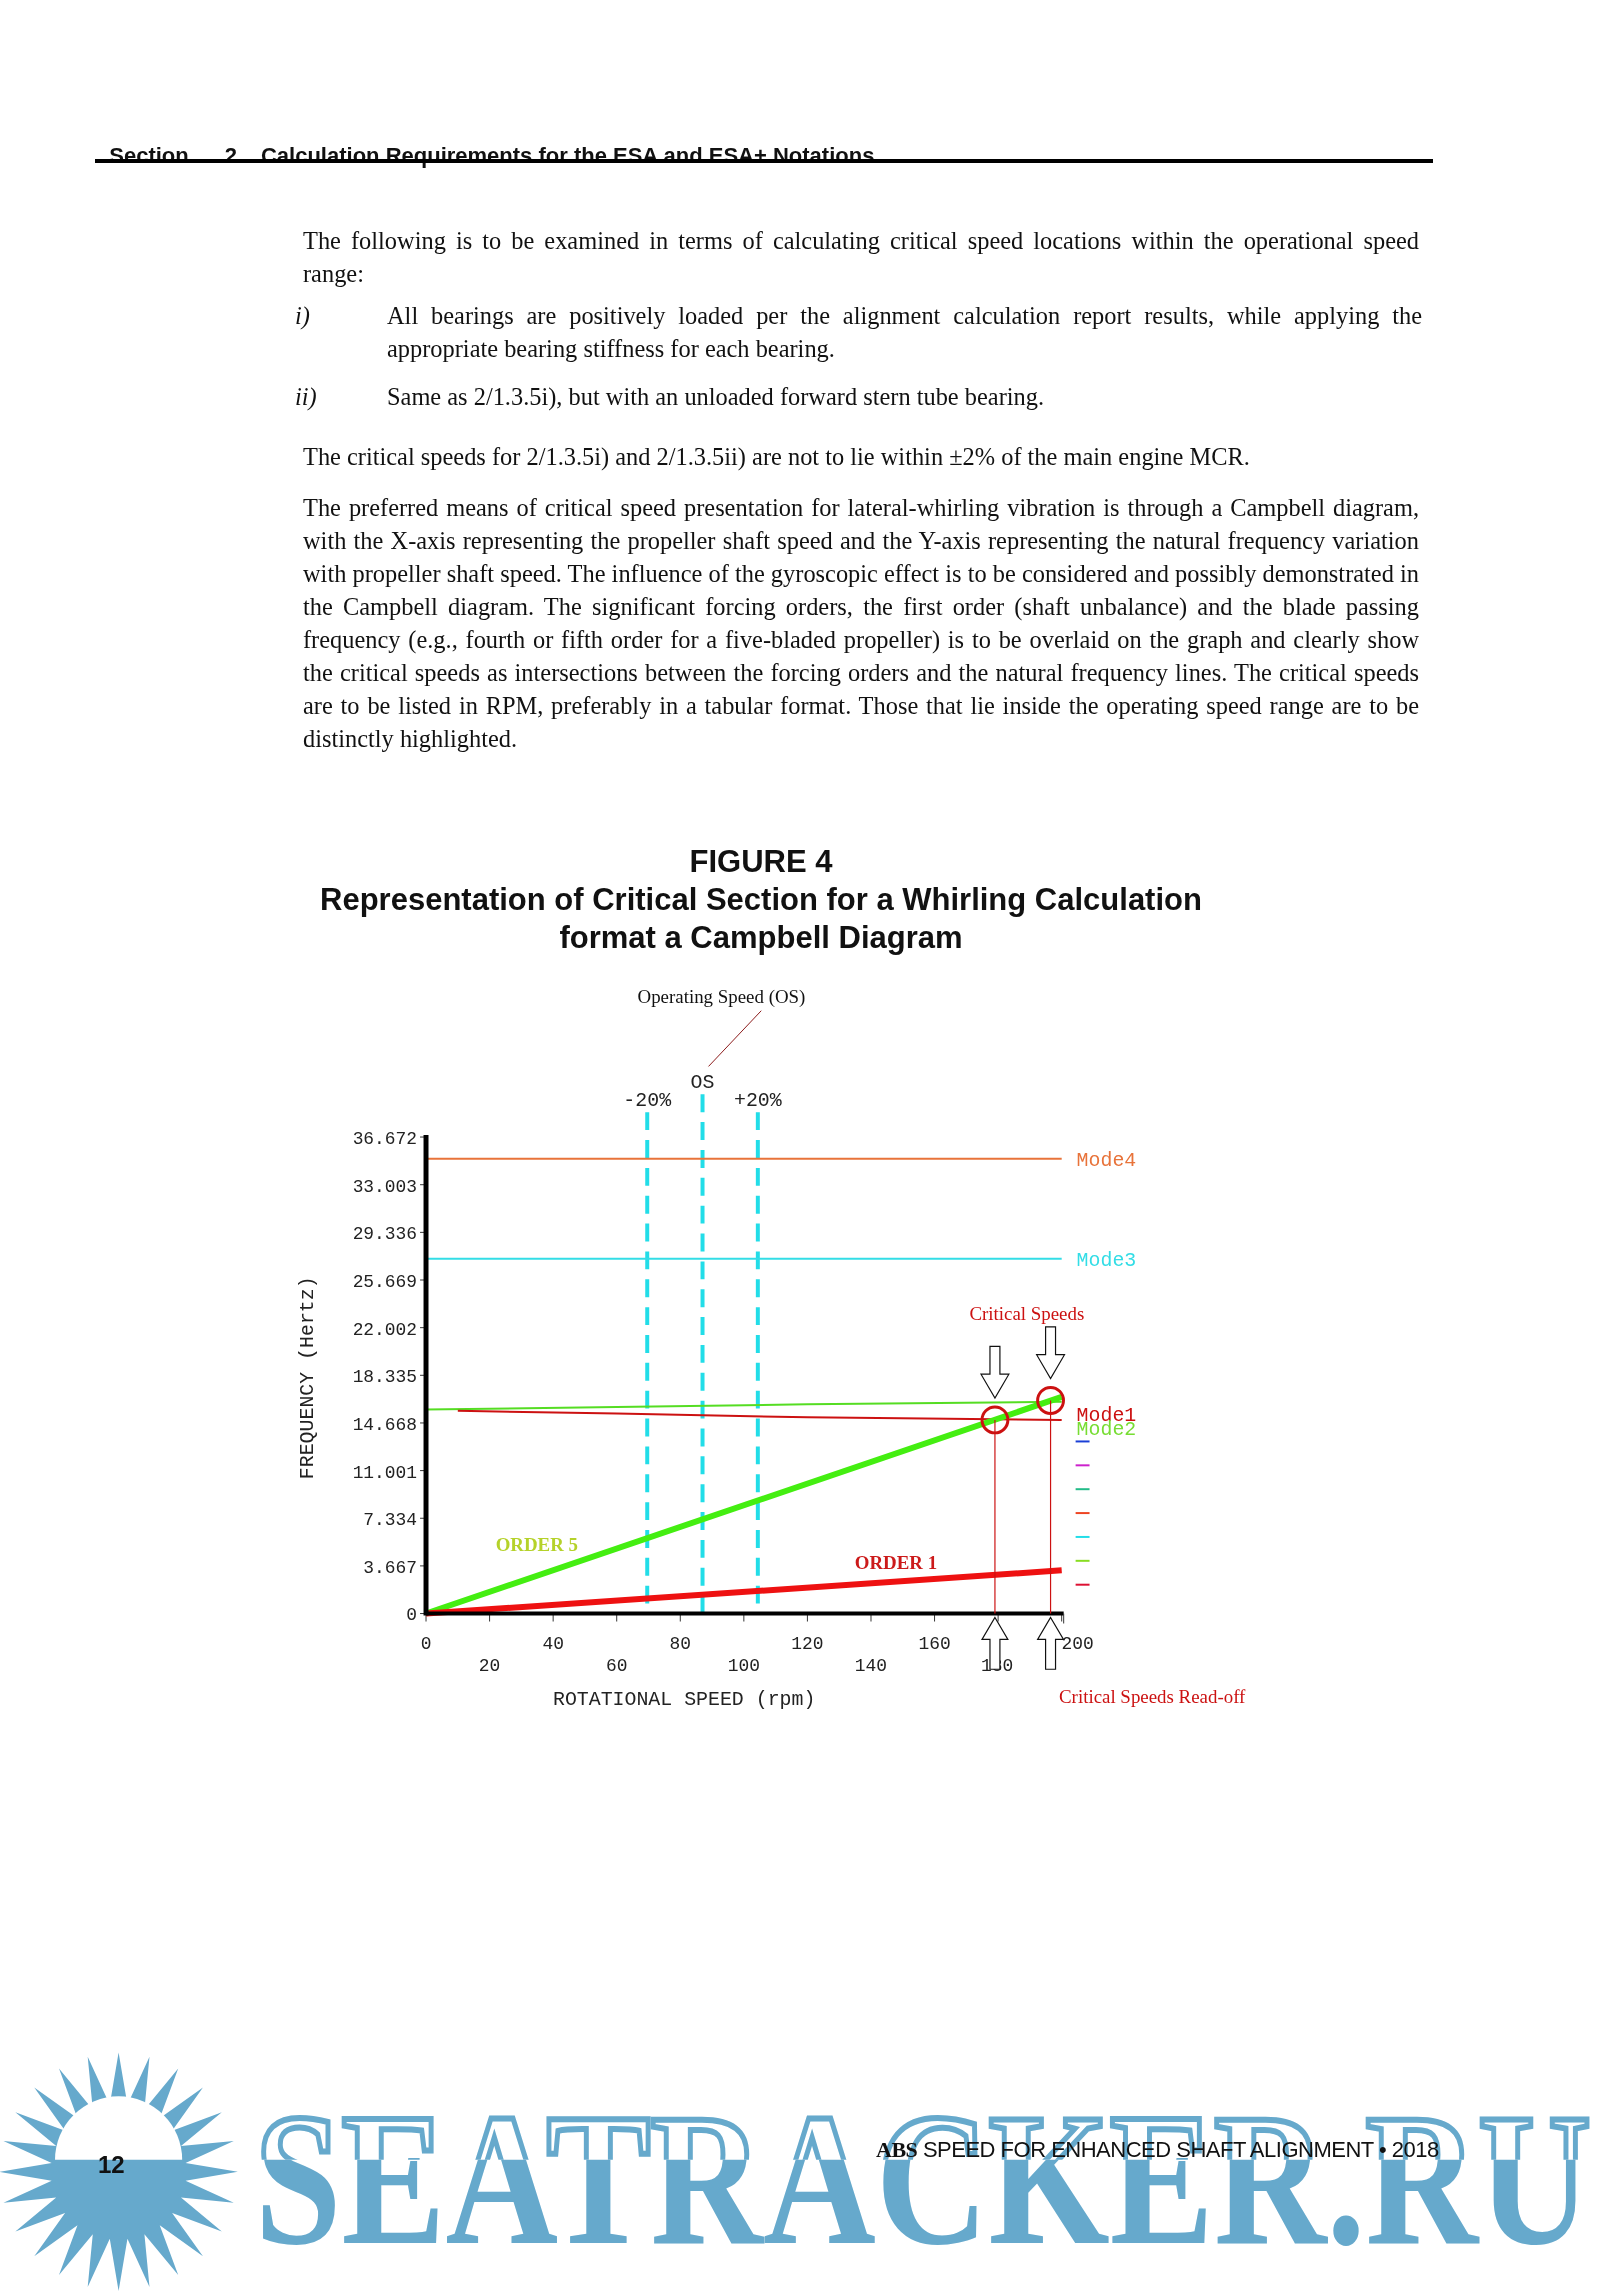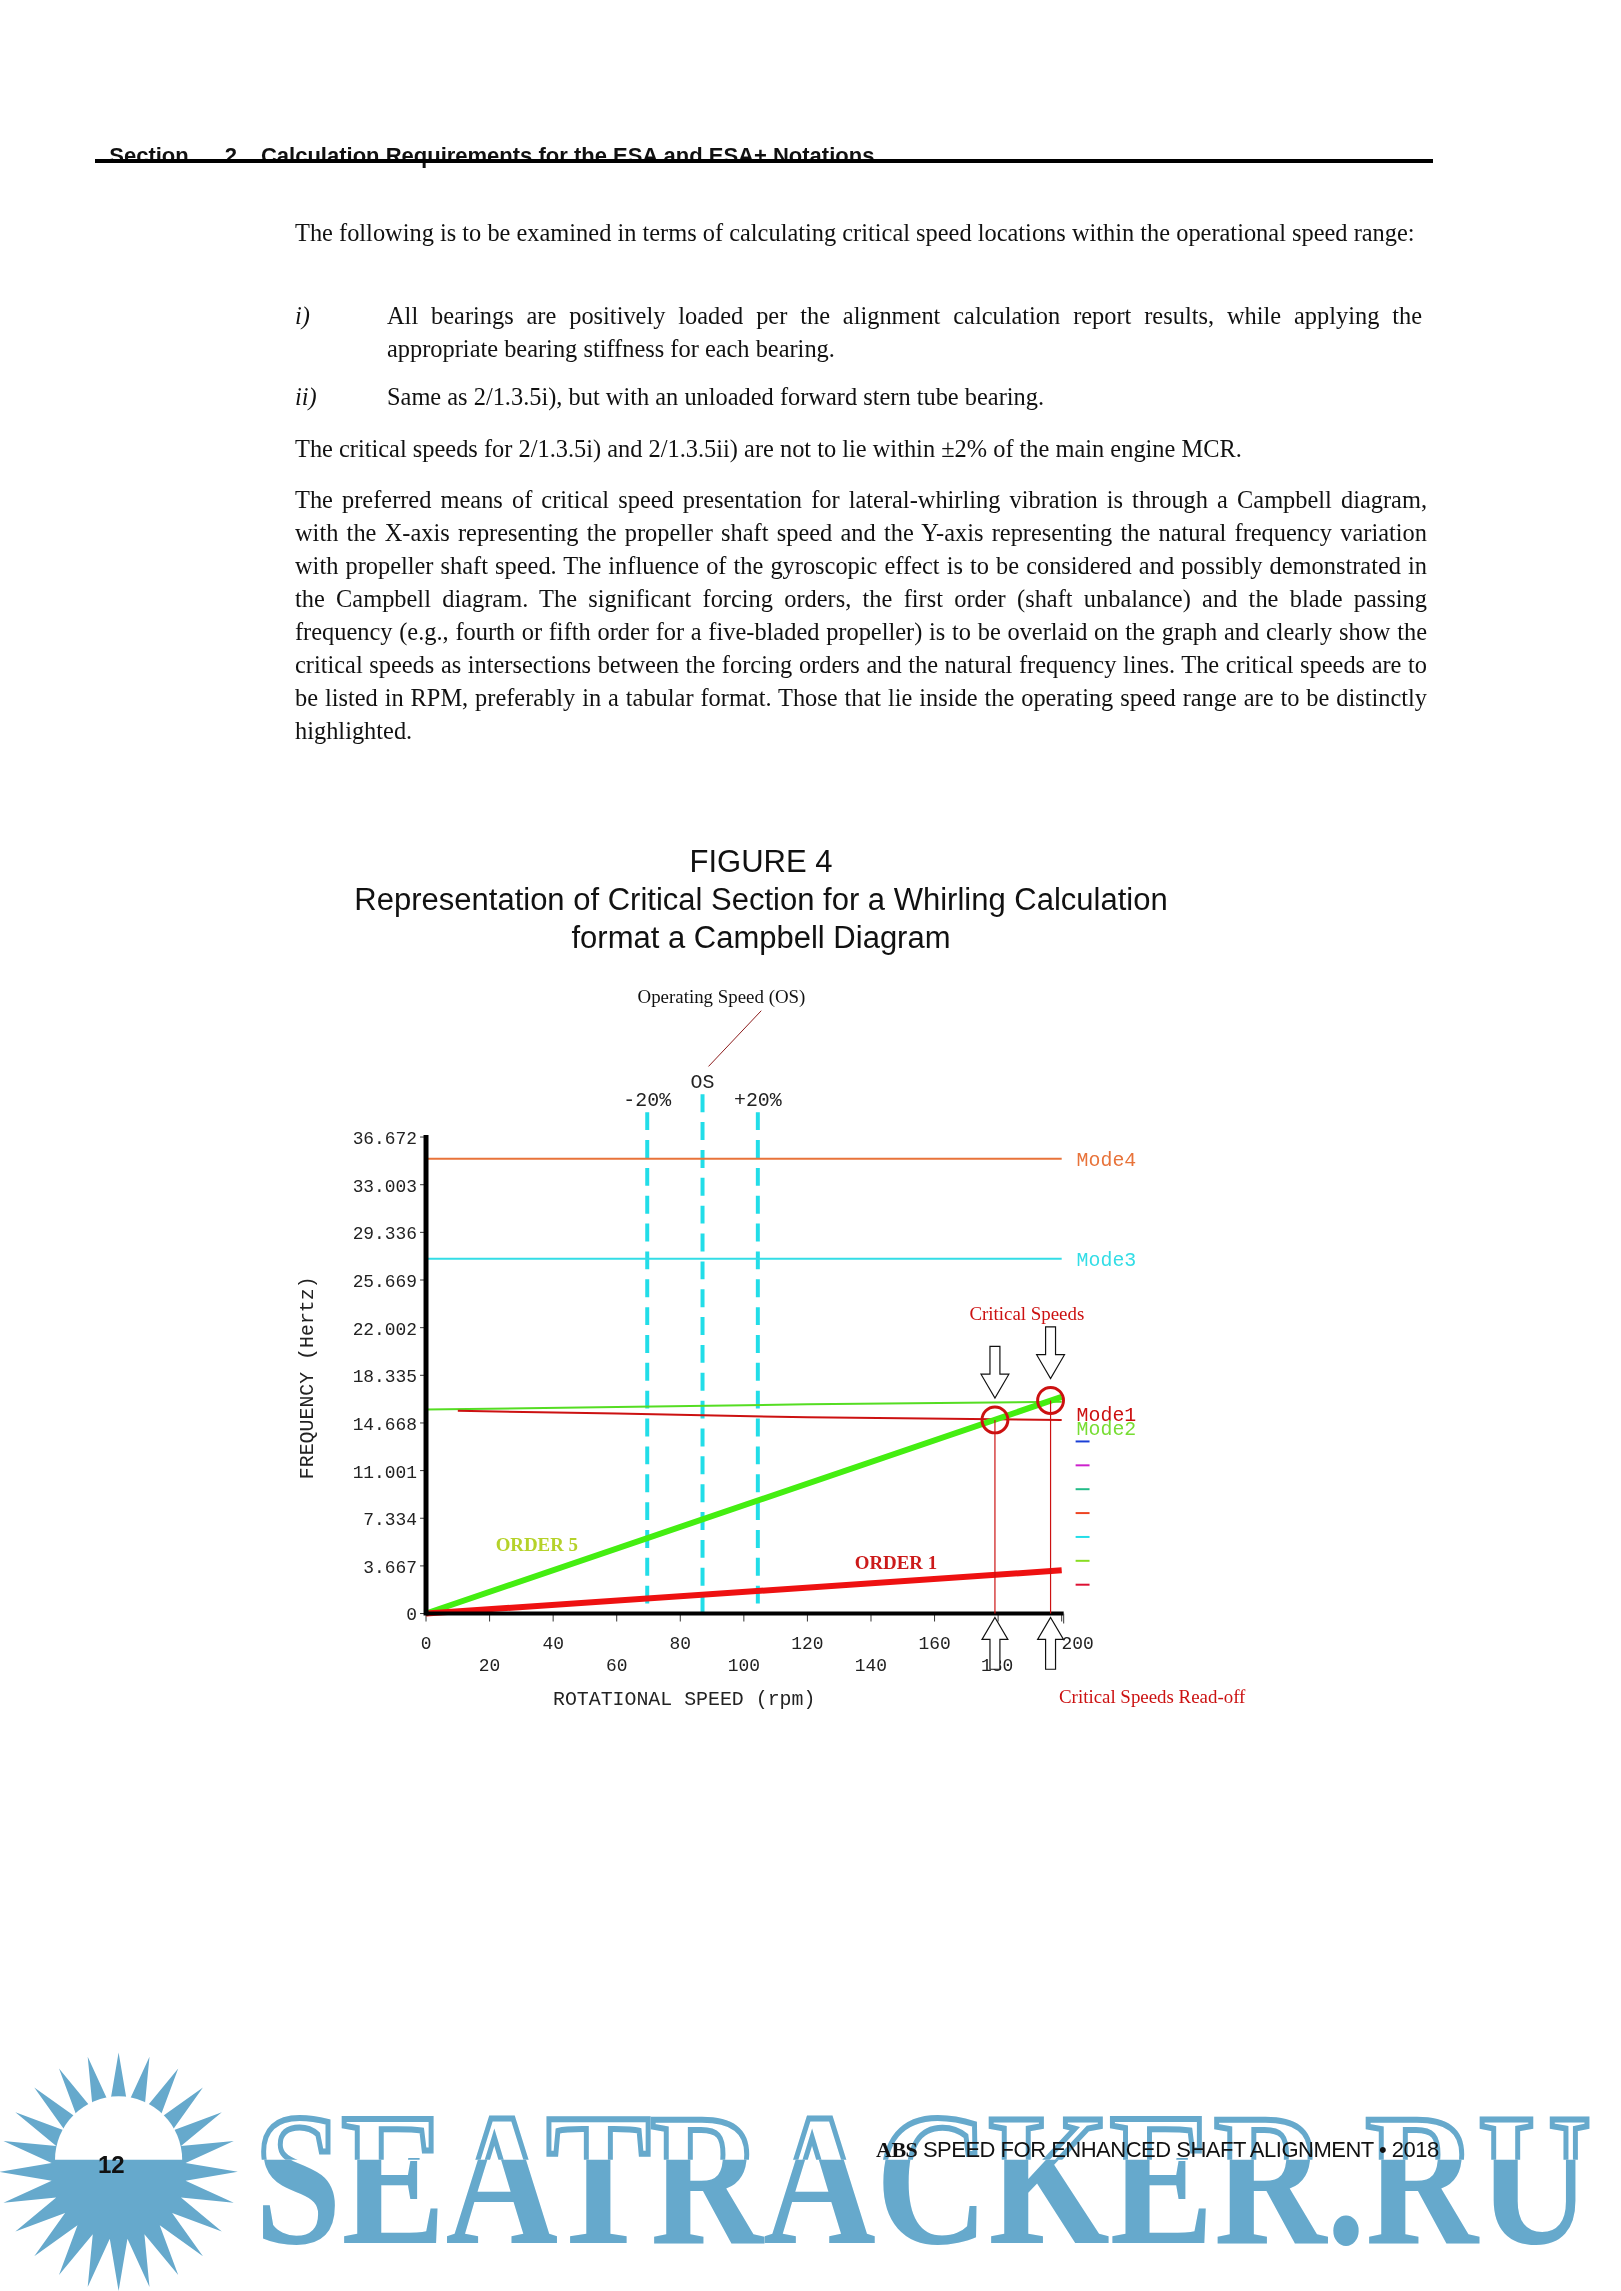--- a/index.html
+++ b/index.html
@@ -1,25 +1,25 @@
 <!DOCTYPE html>
 <html><head>
 <meta charset="utf-8">
 <style>
   html,body{margin:0;padding:0;background:#fff;}
   body{width:1622px;height:2291px;position:relative;overflow:hidden;font-family:"Liberation Serif",serif;color:#111;}
   .hdr{position:absolute;left:97px;top:117px;font-family:"Liberation Sans",sans-serif;font-weight:bold;font-size:22px;white-space:pre;}
   .hdr span{display:inline-block;}
   .hdr-rule{position:absolute;left:95px;top:159px;width:1338px;height:4px;background:#000;}
   .body{position:absolute;left:295px;width:1132px;font-size:24.4px;line-height:33px;text-align:justify;}
-  .para{margin:0;}
+  .para{margin:8px;}
   .item{position:absolute;left:295px;width:1132px;font-size:24.4px;line-height:33px;}
   .item .num{position:absolute;left:0;font-style:italic;}
   .item .txt{position:absolute;left:92px;width:1035px;text-align:justify;}
-  .fig-title{position:absolute;left:0;width:1522px;text-align:center;font-family:"Liberation Sans",sans-serif;font-weight:normal;font-size:31px;line-height:38px;}
+  .fig-title{position:absolute;left:0;width:1522px;text-align:center;font-family:"Liberation Sans",sans-serif;font-weight:bold;font-size:31px;line-height:38px;}
   svg text{white-space:pre;}
   .footer-text{position:absolute;left:876px;top:2137px;font-family:"Liberation Sans",sans-serif;font-size:22px;letter-spacing:-0.5px;white-space:pre;z-index:3;}
   .footer-text b{font-weight:bold;font-family:Liberation Serif, serif;}
   .pagenum{position:absolute;left:98px;top:2139px;font-family:"Liberation Sans",sans-serif;font-weight:bold;font-size:24px;z-index:3;margin-top:12px;}
 </style>
 </head>
 <body>
 
 <div class="hdr">
   <span>Section</span><span style="width:36px"></span><span>2</span><span style="width:24px"></span><span>Calculation Requirements for the ESA and ESA+ Notations</span>

